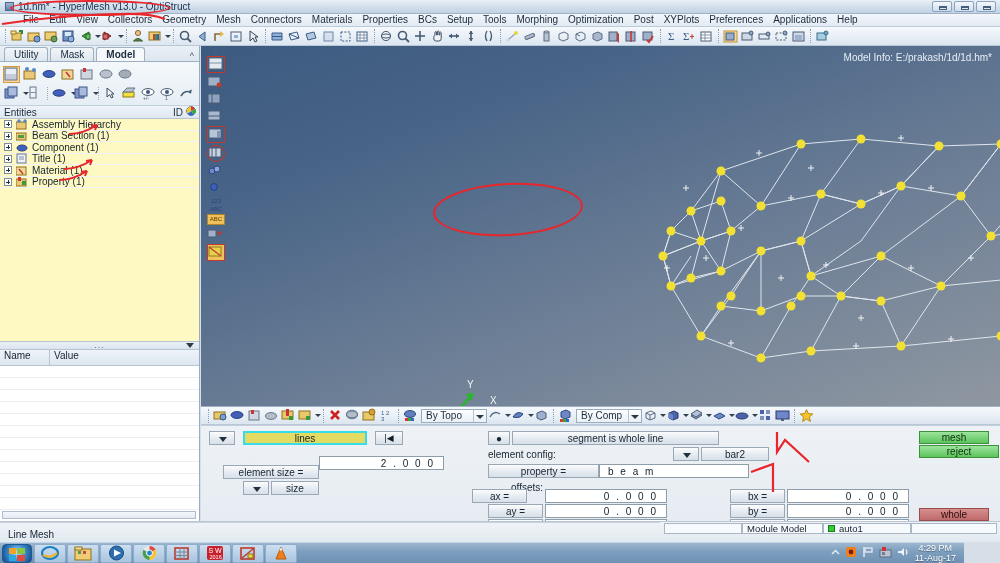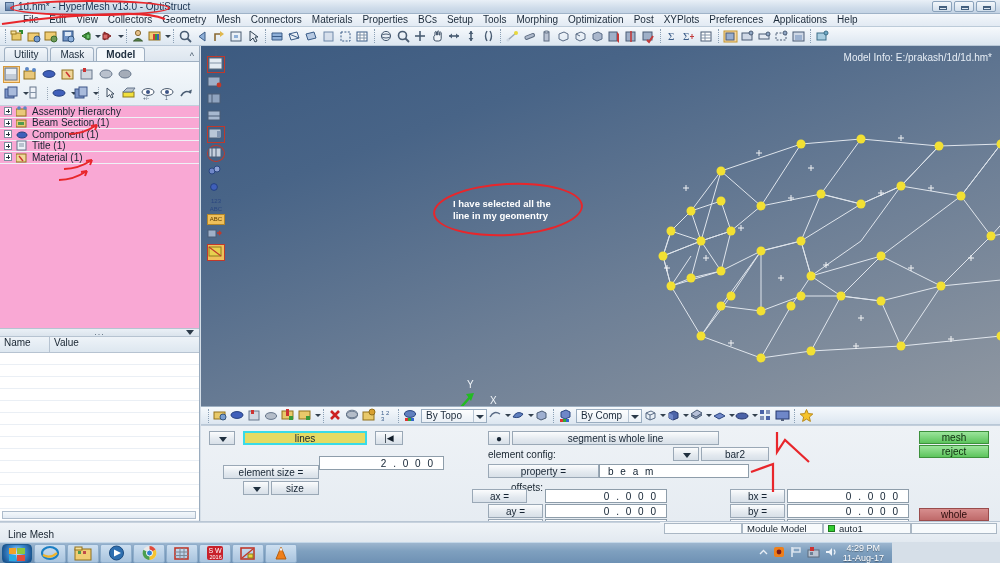--- a/index.html
+++ b/index.html
@@ -96,21 +96,21 @@
   .bi { width: 17px; height: 17px; margin-right: 2px; position: relative; }
   .bi.sel { background: #fcd9a0; border: 1px solid #d79a3a; }
   .bsep { width: 1px; height: 13px; border-left: 1px dotted #9aa9b8; margin: 0 3px; }
   .entities-head {
     height: 13px; display: flex; align-items: center;
     background: linear-gradient(#eef3f8,#dee7f0);
     border-bottom: 1px solid #b6c3d1; font-size: 10px; color: #1c2c3c;
     padding-left: 4px;
   }
   .entities-head .idcol { margin-left: auto; padding-right: 3px; display: flex; align-items: center; gap: 3px;}
-  .tree { background: #f9a8d4; height: 222px; overflow: hidden; }
+  .tree { background: #fef9c3; height: 222px; overflow: hidden; }
   .trow {
     height: 11.5px; display: flex; align-items: center; font-size: 10px;
     color: #15222f; border-bottom: 1px solid #eef2f6; padding-left: 4px;
   }
   .expander {
     width: 8px; height: 8px; border: 1px solid #7d8e9f; background: #fff;
     margin-right: 4px; position: relative; flex: 0 0 auto;
   }
   .expander::before {
     content: ""; position: absolute; left: 1px; top: 3px; width: 4px; height: 1px; background: #24313e;
@@ -243,21 +243,21 @@
   }
   .statusmsg { position: absolute; left: 8px; top: 7px; font-size: 10px; color: #16222e; }
   .statcell {
     position: absolute; height: 11px; border: 1px solid #aab7c4; background: #f7fafc;
     font-size: 9.5px; color: #16222e; display: flex; align-items: center; padding-left: 4px;
   }
   .greensq { width: 7px; height: 7px; background: #33cc33; border: 1px solid #1d7a1d; margin-right: 4px; }
 
   
   .taskbar {
-    position: absolute; left: 0; top: 542px; width: 892px; height: 21px;
+    position: absolute; left: 0; top: 542px; width: 964px; height: 21px;
     background: linear-gradient(#9db6cf, #7fa0bf 40%, #6e91b4);
     border-top: 1px solid #c4d7e8;
     display: flex; align-items: center;
   }
   .startorb {
     width: 30px; height: 19px; margin: 0 2px 0 2px; border-radius: 4px;
     background: radial-gradient(circle at 50% 45%, #cfe6ff 0%, #3f8fd4 45%, #14447e 100%);
     border: 1px solid #1b5a92; position: relative;
   }
   .tbapp {
@@ -672,20 +672,35 @@
               <ellipse cx="8" cy="7" rx="6" ry="3.4" fill="#fff" stroke="#45566b"></ellipse>
               <circle cx="8" cy="7" r="2" fill="#3c5487"></circle>
               <text x="6" y="15" font-size="5" fill="#45566b" font-family="Liberation Sans, sans-serif">1</text>
             </svg></span>
         <span class="bi"><svg width="17" height="17">
               <path d="M3 11 q4 -7 10 -3" fill="none" stroke="#4a5d73" stroke-width="1.6"></path>
               <path d="M13 8 l1 -3.6 l-3.6 1.6z" fill="#4a5d73"></path>
             </svg></span>
       </div>
     </div>
+    <div class="entities-head">
+      <span>Entities</span>
+      <span class="idcol">
+        <span>ID</span>
+        <span>
+          <svg width="10" height="10">
+              <circle cx="5" cy="5" r="4.4" fill="#eee" stroke="#5c6b80"></circle>
+              <path d="M5 5 L5 0.6 A4.4 4.4 0 0 1 9 3 Z" fill="#d33"></path>
+              <path d="M5 5 L9 3 A4.4 4.4 0 0 1 8 8.6 Z" fill="#3a3"></path>
+              <path d="M5 5 L8 8.6 A4.4 4.4 0 0 1 1.6 7.6 Z" fill="#36c"></path>
+              <path d="M5 5 L1.6 7.6 A4.4 4.4 0 0 1 5 0.6 Z" fill="#ec3"></path>
+            </svg>
+        </span>
+      </span>
+    </div>
     <div class="tree" id="model-tree">
         <div class="trow">
           <span class="expander"></span>
           <span class="ticon"><svg width="12" height="11">
               <rect x="0" y="3" width="10" height="7" fill="#e9c87a" stroke="#90701d"></rect>
               <circle cx="9" cy="2" r="1.8" fill="#5b86c4"></circle>
               <circle cx="3" cy="2" r="1.8" fill="#5b86c4"></circle>
             </svg></span>
           <span>Assembly Hierarchy</span>
         </div>
@@ -713,20 +728,29 @@
             </svg></span>
           <span>Title (1)</span>
         </div>
         <div class="trow">
           <span class="expander"></span>
           <span class="ticon"><svg width="12" height="11">
               <rect x="0" y="2" width="10" height="8" fill="#f0d79a" stroke="#90701d"></rect>
               <path d="M3 4 l4 5" stroke="#c33" stroke-width="1.4"></path>
             </svg></span>
           <span>Material (1)</span>
+        </div>
+        <div class="trow">
+          <span class="expander"></span>
+          <span class="ticon"><svg width="12" height="11">
+              <rect x="0" y="3" width="10" height="7" fill="#e9c87a" stroke="#90701d"></rect>
+              <rect x="2" y="1" width="3" height="4" fill="#c33"></rect>
+              <rect x="6" y="5" width="4" height="4" fill="#3a9a3a"></rect>
+            </svg></span>
+          <span>Property (1)</span>
         </div>
       </div>
     <div class="splitter">
       <span class="dots">...</span>
       <span class="dn"></span>
     </div>
     <div class="nv-head">
       <div class="c1">Name</div>
       <div>Value</div>
     </div>
@@ -849,21 +873,20 @@
         <circle cx="560" cy="265" r="4.5" fill="#f2e033"></circle>
           <circle cx="600" cy="250" r="4.5" fill="#f2e033"></circle>
         <circle cx="640" cy="250" r="4.5" fill="#f2e033"></circle>
           <circle cx="680" cy="255" r="4.5" fill="#f2e033"></circle>
         <circle cx="590" cy="260" r="4.5" fill="#f2e033"></circle>
       </g>
     </svg>
 
     <div class="modelinfo">Model Info: E:/prakash/1d/1d.hm*</div>
     <div class="ellipse"></div>
-    <div class="annotation">I have selected all the line in my geomentry</div>
 
     <svg class="triad" width="70" height="78">
       <line x1="18" y1="40" x2="46" y2="36" stroke="#dd2222" stroke-width="2.4"></line>
       <polygon points="50,36 42,32 42,40" fill="#dd2222"></polygon>
       <line x1="18" y1="40" x2="34" y2="22" stroke="#22bb22" stroke-width="2.4"></line>
       <polygon points="37,19 29,20 34,27" fill="#22bb22"></polygon>
       <line x1="18" y1="40" x2="30" y2="70" stroke="#2233dd" stroke-width="2.4"></line>
       <polygon points="32,74 26,66 34,64" fill="#2233dd"></polygon>
       <text x="30" y="14" font-size="10" fill="#f0f4f8" font-family="Liberation Sans, sans-serif">Y</text>
       <text x="53" y="30" font-size="10" fill="#f0f4f8" font-family="Liberation Sans, sans-serif">X</text>
@@ -1068,21 +1091,21 @@
     <div id="offsets-b">
         <div class="pbtn" style="position: absolute; left: 529px; top: 63px; width: 55px;">bx =</div>
         <div class="pfield" style="position: absolute; left: 586px; top: 63px; width: 122px;">0 . 0 0 0</div>
         <div class="pbtn" style="position: absolute; left: 529px; top: 78px; width: 55px;">by =</div>
         <div class="pfield" style="position: absolute; left: 586px; top: 78px; width: 122px;">0 . 0 0 0</div>
         <div class="pbtn" style="position: absolute; left: 529px; top: 93px; width: 55px;">bz =</div>
         <div class="pfield" style="position: absolute; left: 586px; top: 93px; width: 122px;">0 . 0 0 0</div>
       </div>
 
     <div class="greenbtn" style="position:absolute;left:718px;top:5px;width:70px;height:13px;">mesh</div>
-    <div class="greenbtn" style="position:absolute;left:718px;top:19px;width:70px;height:13px;">reject</div>
+    <div class="greenbtn" style="position:absolute;left:718px;top:19px;width:80px;height:13px;">reject</div>
     <div class="redbtn" style="position:absolute;left:718px;top:82px;width:70px;height:13px;">whole</div>
 
     <svg class="annot-red" style="left:540px;top:0;width:120px;height:45px;" width="120" height="45">
       <path d="M68 36 L44 14 L36 26 L36 6" stroke="#e8262b" stroke-width="2.2" fill="none"></path>
     </svg>
     <svg class="annot-red" style="left:528px;top:36px;width:110px;height:36px;" width="110" height="36">
       <path d="M22 10 L44 2 L44 30" stroke="#e8262b" stroke-width="2.2" fill="none"></path>
     </svg>
   </div>
 

